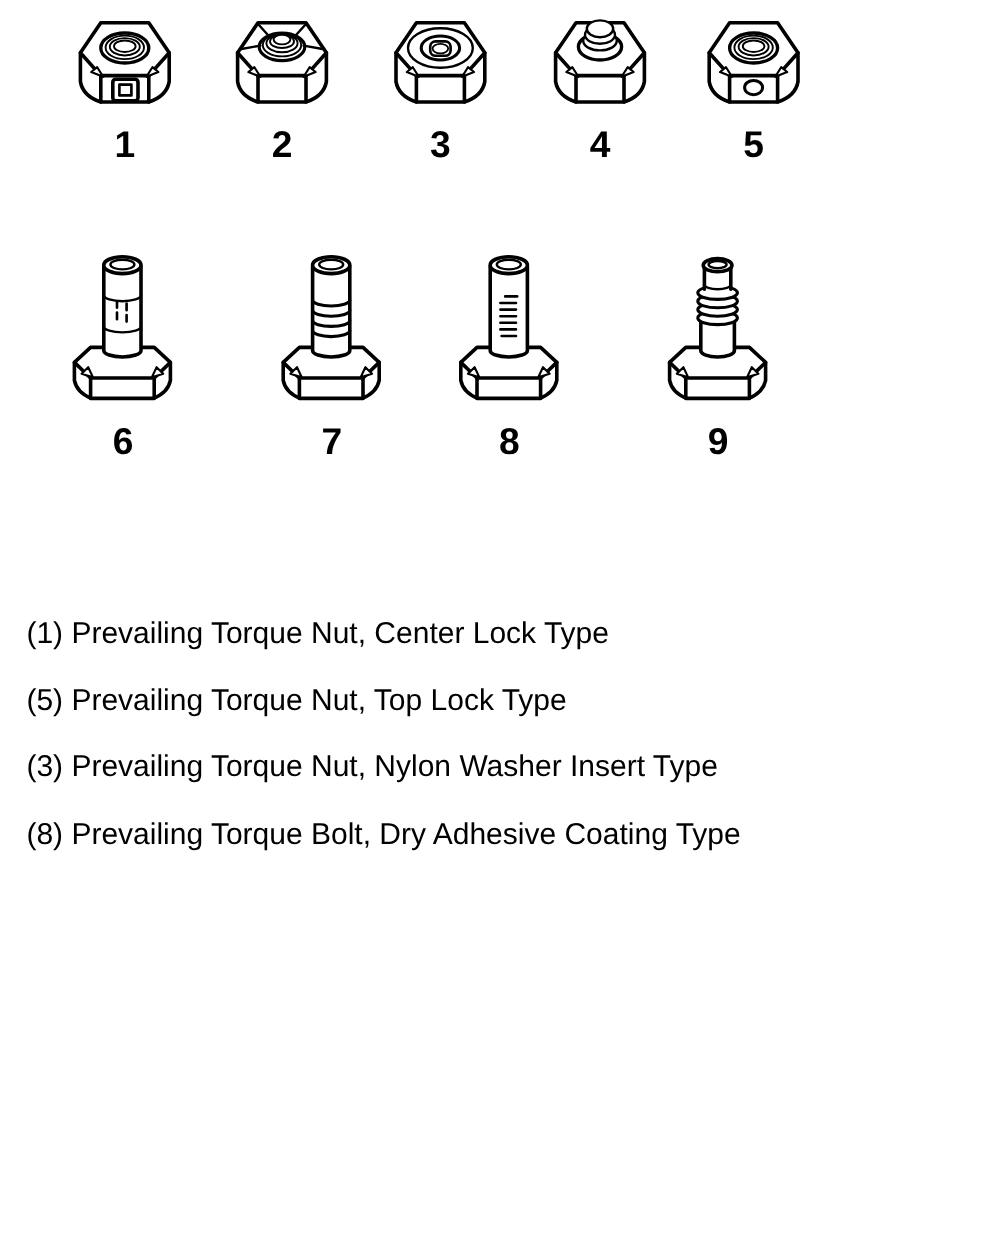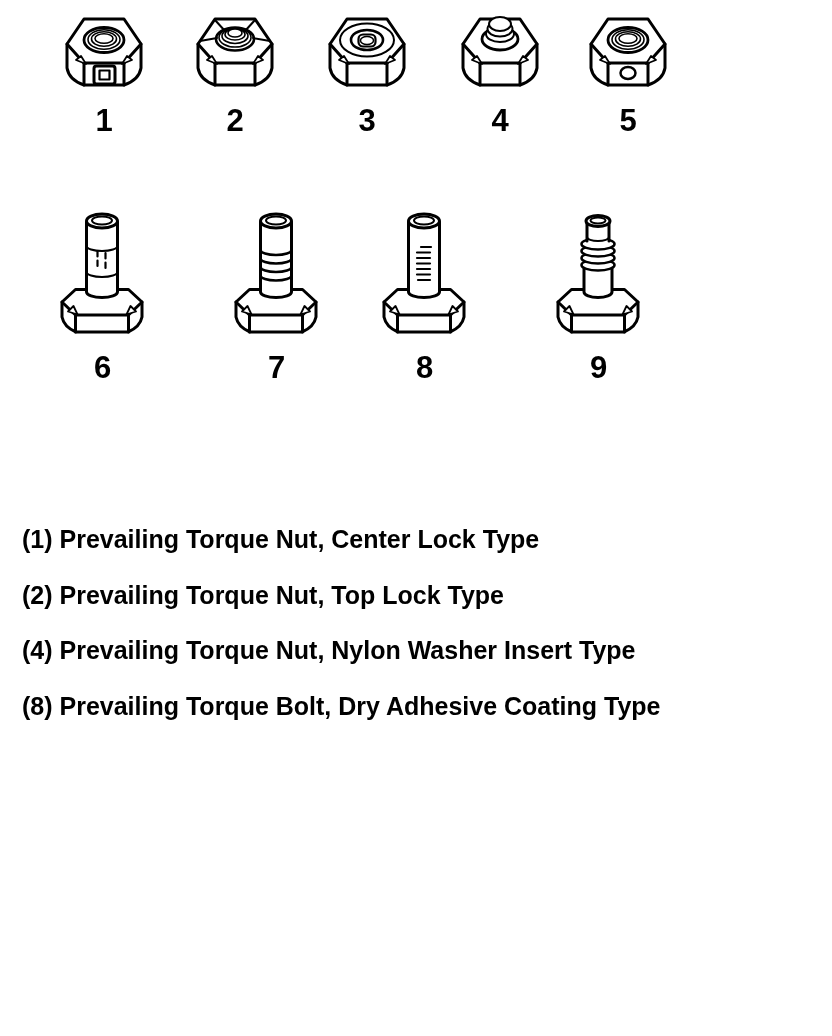--- a/index.html
+++ b/index.html
@@ -24,23 +24,22 @@
     font-size: 31px;
     line-height: 34px;
     color: #000000;
     text-align: center;
   }
   .nut-cell .fig-num { margin-top: 12px; }
   .bolt-cell .fig-num { margin-top: 10px; }
   .legend {
     position: absolute;
     left: 22px;
-    top: 512px;
+    top: 501px;
     width: 800px;
-    font-weight: bold;
   }
   .legend p {
     margin: 0;
     font-size: 25px;
     line-height: 55.5px;
     white-space: nowrap;
     color: #000000;
   }
 </style>
 </head>
@@ -181,18 +180,18 @@
       <path d="M 36 15 L 36 35 M 58 15 L 58 35" stroke-width="3" fill="none"></path>
       <path d="M 36 31 A 11 4 0 0 0 58 31" stroke-width="2" fill="none"></path>
       <ellipse cx="47" cy="15" rx="12" ry="5.5" stroke-width="3"></ellipse>
       <ellipse cx="47" cy="14.5" rx="7.5" ry="3" stroke-width="2"></ellipse>
     </svg>
     <div class="fig-num">9</div>
   </div>
 
   <div class="legend">
     <p>(1) Prevailing Torque Nut, Center Lock Type</p>
-    <p>(2) Prevailing Torque Nut, Top Lock Type</p>
-    <p>(4) Prevailing Torque Nut, Nylon Washer Insert Type</p>
+    <p>(5) Prevailing Torque Nut, Top Lock Type</p>
+    <p>(3) Prevailing Torque Nut, Nylon Washer Insert Type</p>
     <p>(8) Prevailing Torque Bolt, Dry Adhesive Coating Type</p>
   </div>
 
 </div>
 
 </body></html>

